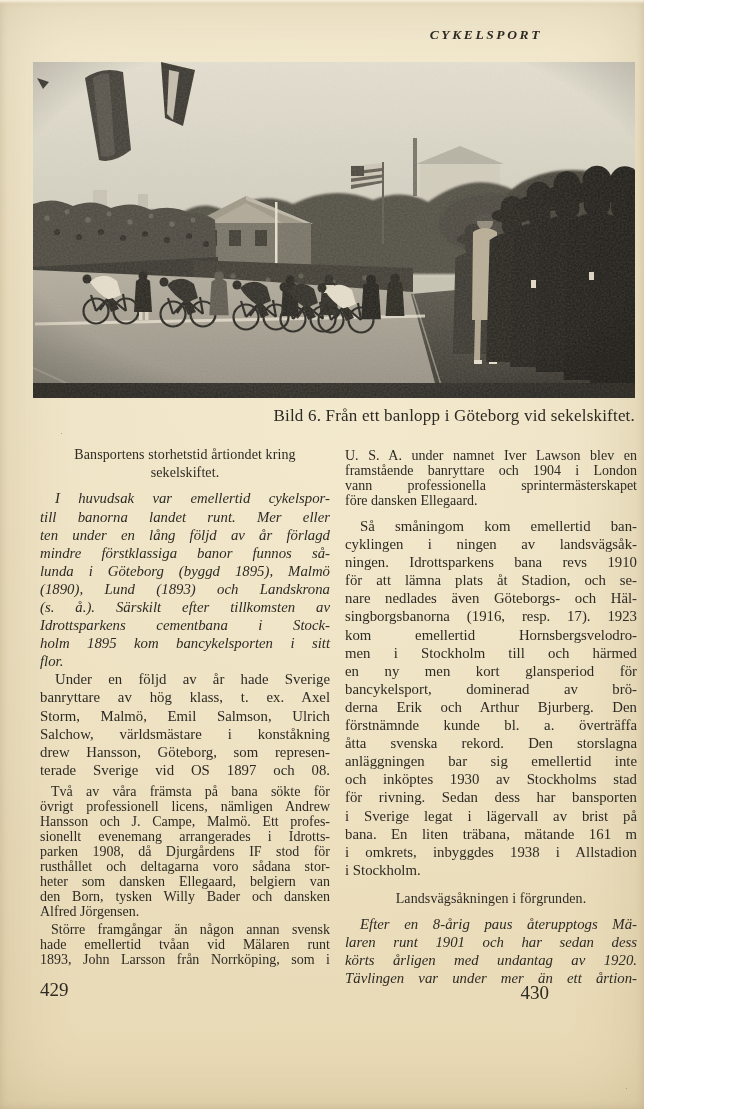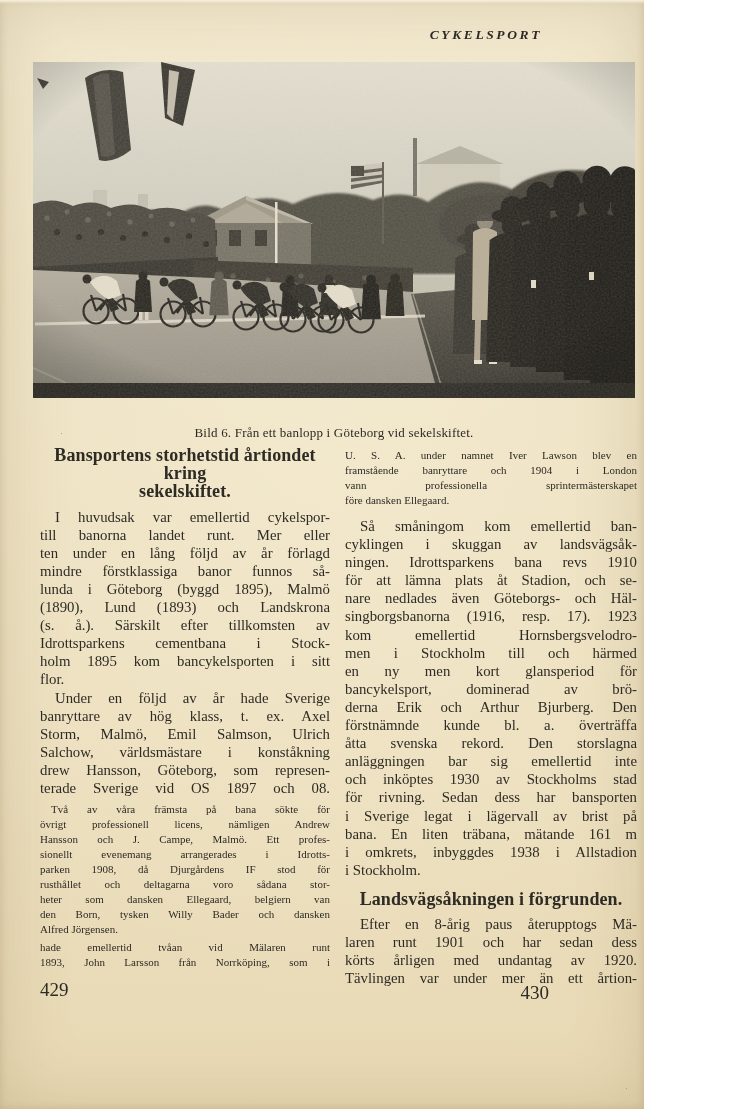--- a/index.html
+++ b/index.html
@@ -25,31 +25,31 @@
                 45px 809px 0 -1px #9c8a66, -46px 1040px 0 -1px #a08e6a; }
   .running-head {
     position:absolute; top:27px; right:102px;
     font-style: italic; font-weight: bold; font-size:13.5px; letter-spacing:2.6px;
     color:#2c2923;
   }
   .photo { position:absolute; left:33px; top:62px; width:602px; height:336px; margin:0;
     background:#c7c3b2; }
   .photo svg { display:block; filter: sepia(.28) saturate(.72) contrast(.99); }
   .caption {
-    position:absolute; left:33px; top:425px; width:602px;
-    text-align:center; font-size:13px; letter-spacing:.2px; color:#2d2a24;
+    position:absolute; left:33px; top:406px; width:602px;
+    text-align:right; font-size:17px; letter-spacing:.2px; color:#2d2a24;
   }
   .col { position:absolute; }
   .col-left  { left:40px;  top:446px; width:290px; }
   .col-right { left:345px; top:448px; width:292px; }
   .blk { margin:0; }
-  .heading { font-weight:bold; font-size:18px; line-height:18.2px; text-align:center; letter-spacing:.1px; }
+  .heading { font-weight:normal; font-size:14px; line-height:18.2px; text-align:center; letter-spacing:.1px; }
   .para  { font-size:14.8px; line-height:18.1px; }
-  .small { font-size:11px; line-height:15px; }
-  .heading + .para { margin-top:7px; }
+  .small { font-size:14px; line-height:15px; }
+  .heading + .para { margin-top:7px;font-style:italic; }
   .para + .small { margin-top:5px; }
   .small + .small { margin-top:3px; }
   .para + .heading { margin-top:11px;text-align:center; }
   .small + .para { margin-top:9px; }
   .ln { white-space:normal; }
   .ln.j { text-align:justify; text-align-last:justify; text-justify:inter-word; }
   .ln.fi { text-indent:15px; }
   .small .ln.fi { text-indent:11px; }
   .pageno { position:absolute; font-size:19px; color:#2e2b25; }
   .pageno.left  { left:40px; top:979px; }
@@ -306,34 +306,35 @@
         <div class="ln j">övrigt professionell licens, nämligen Andrew</div>
         <div class="ln j">Hansson och J. Campe, Malmö. Ett profes-</div>
         <div class="ln j">sionellt evenemang arrangerades i Idrotts-</div>
         <div class="ln j">parken 1908, då Djurgårdens IF stod för</div>
         <div class="ln j">rusthållet och deltagarna voro sådana stor-</div>
         <div class="ln j">heter som dansken Ellegaard, belgiern van</div>
         <div class="ln j">den Born, tysken Willy Bader och dansken</div>
         <div class="ln">Alfred Jörgensen.</div>
       </div>
       <div class="blk small">
+        <div class="ln j fi">Större framgångar än någon annan svensk</div>
         <div class="ln j">hade emellertid tvåan vid Mälaren runt</div>
         <div class="ln j">1893, John Larsson från Norrköping, som i</div>
       </div>
     </div>
   <div class="col col-right">
       <div class="blk small">
         <div class="ln j">U. S. A. under namnet Iver Lawson blev en</div>
         <div class="ln j">framstående banryttare och 1904 i London</div>
         <div class="ln j">vann professionella sprintermästerskapet</div>
         <div class="ln">före dansken Ellegaard.</div>
       </div>
       <div class="blk para">
         <div class="ln j fi">Så småningom kom emellertid ban-</div>
-        <div class="ln j">cyklingen i skuggan av landsvägsåk-</div>
+        <div class="ln j">cyklingen i ningen av landsvägsåk-</div>
         <div class="ln j">ningen. Idrottsparkens bana revs 1910</div>
         <div class="ln j">för att lämna plats åt Stadion, och se-</div>
         <div class="ln j">nare nedlades även Göteborgs- och Häl-</div>
         <div class="ln j">singborgsbanorna (1916, resp. 17). 1923</div>
         <div class="ln j">kom emellertid Hornsbergsvelodro-</div>
         <div class="ln j">men i Stockholm till och härmed</div>
         <div class="ln j">en ny men kort glansperiod för</div>
         <div class="ln j">bancykelsport, dominerad av brö-</div>
         <div class="ln j">derna Erik och Arthur Bjurberg. Den</div>
         <div class="ln j">förstnämnde kunde bl. a. överträffa</div>

